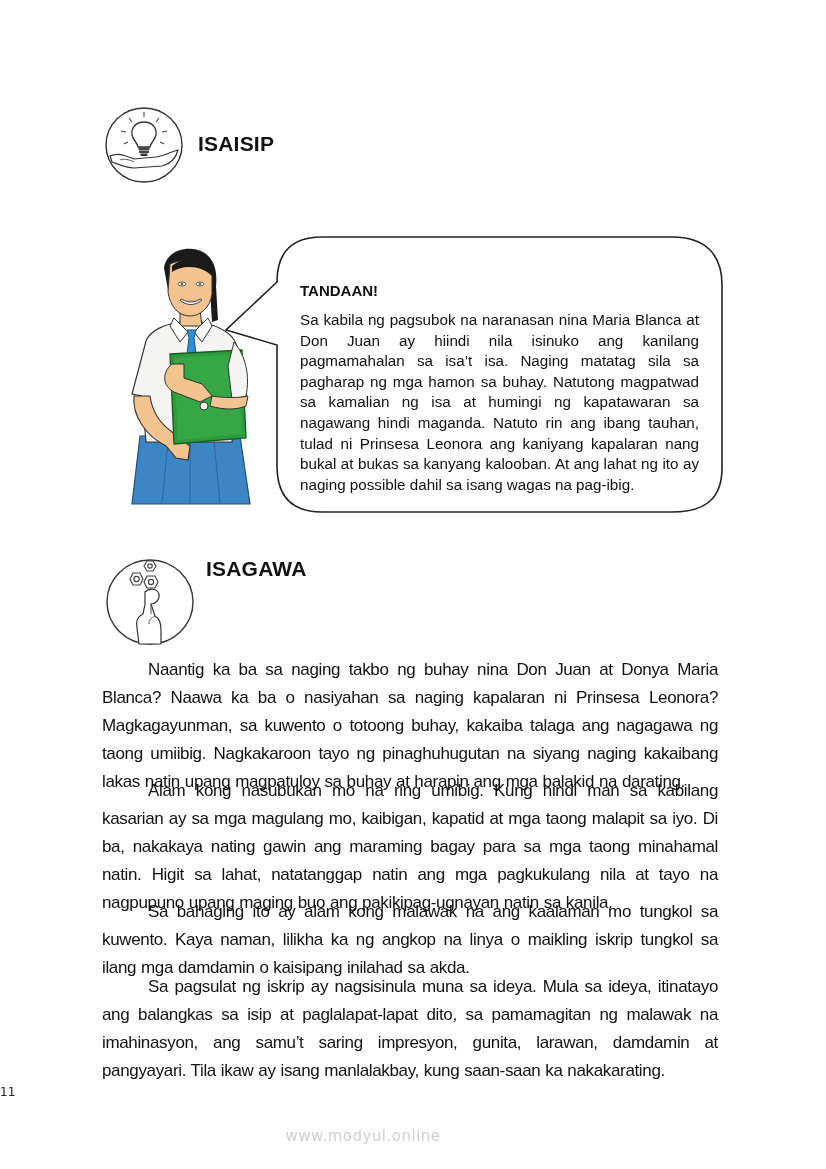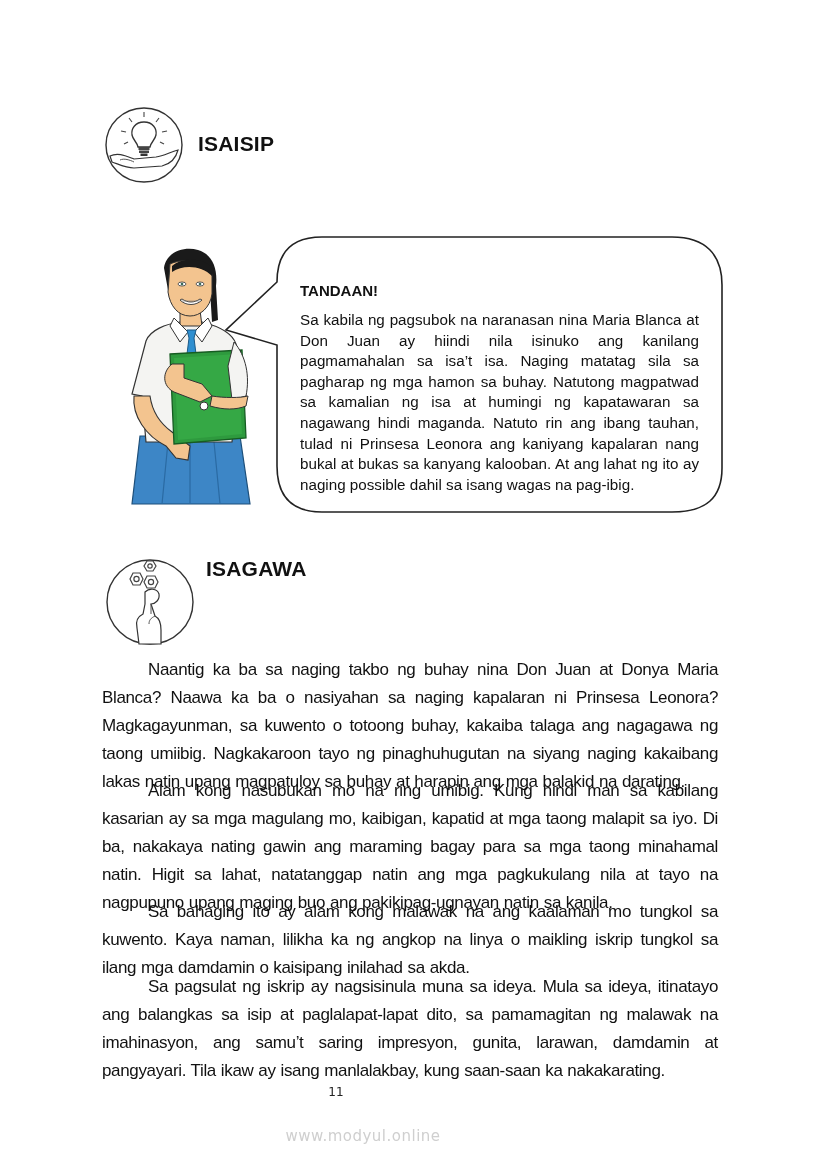--- a/index.html
+++ b/index.html
@@ -14,21 +14,21 @@
   .bubble-content { position: absolute; left: 300px; top: 256px; width: 399px; margin-top: 26px; }
   .bubble-heading { font-weight: bold; font-size: 15px; margin: 0 0 11px 0; }
   .bubble-text { font-size: 15.2px; line-height: 20.6px; text-align: justify; margin: 0; }
 
   .body-text { position: absolute; left: 102px; width: 616px;
                font-family: "Liberation Sans", sans-serif; font-size: 17px;
                line-height: 28px; text-align: justify; margin: 0;
                transform-origin: left top; letter-spacing: -0.35px; word-spacing: 0.5px; }
   .body-text .indent { display: inline-block; width: 46px; }
 
-  .page-number { position: absolute; left: 0; width: 672px; top: 1085px; text-align: center;
+  .page-number { position: absolute; left: 0; width: 672px; top: 1085px; text-align: left;
                  font-family: "DejaVu Sans", sans-serif; font-size: 12px; color: #222; }
   .watermark { position: absolute; left: 0; width: 726px; top: 1127px; text-align: center;
                font-family: "DejaVu Sans", sans-serif; font-size: 15px; color: #cfcfcf; letter-spacing: 0.5px; }
 </style>
 </head>
 <body>
 
 <div class="section-icon" style="left:104px;top:106px;width:80px;height:78px;">
   <svg width="80" height="78" viewBox="0 0 80 78">
     <ellipse cx="40" cy="39" rx="38" ry="37" fill="#fff" stroke="#333" stroke-width="1.4"></ellipse>

